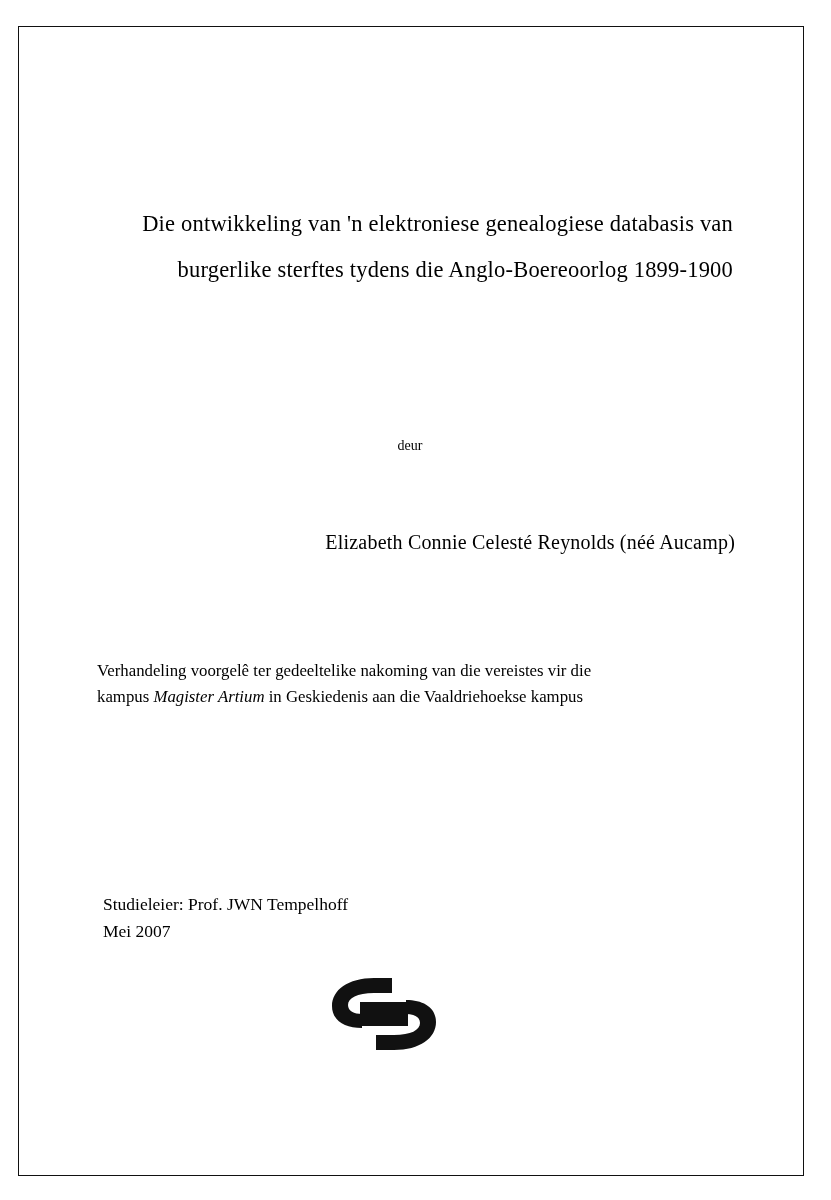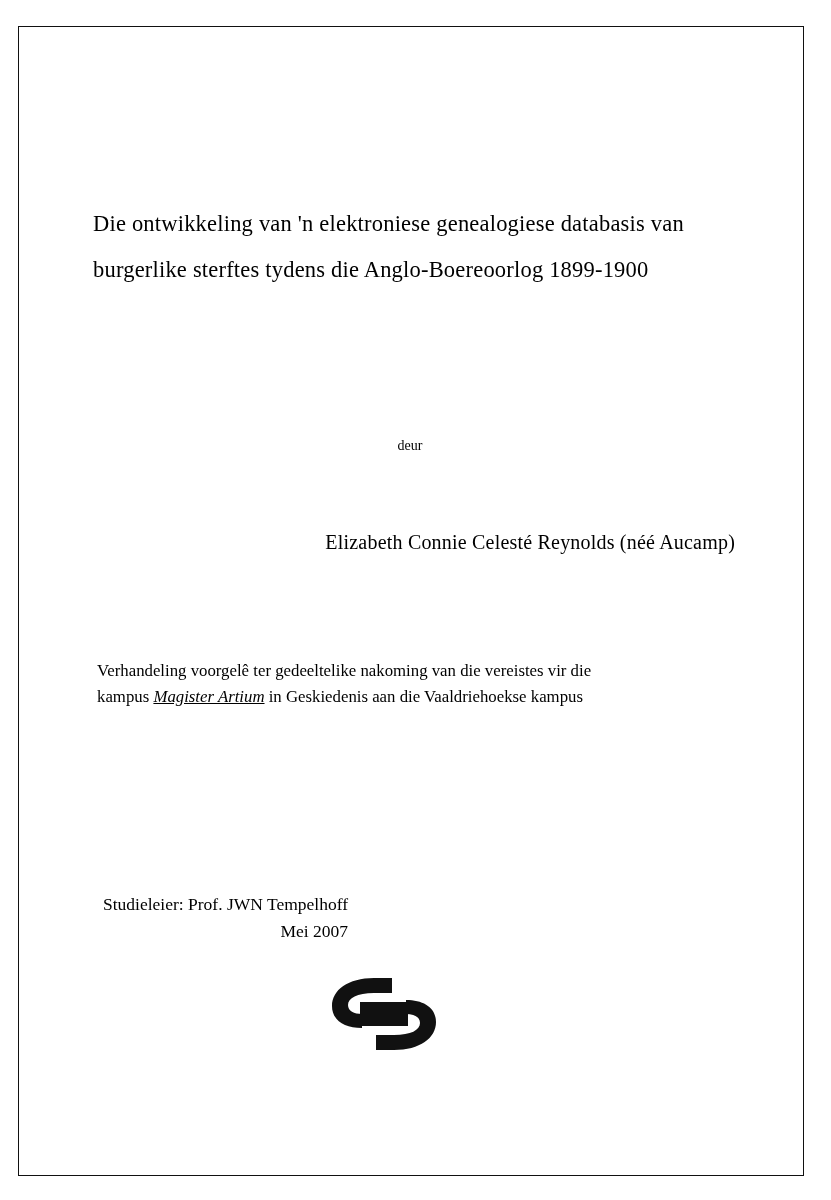--- a/index.html
+++ b/index.html
@@ -35,21 +35,21 @@
     left: 85px;
     top: 26px;
     width: 650px;
     height: 1150px;
   }
   .title-block {
     position: absolute;
     top: 175px;
     left: 8px;
     width: 640px;
-    text-align: left;
+    text-align: right;
   }
   .title-line {
     font-size: 22.5px;
     line-height: 46px;
     letter-spacing: 0.2px;
     white-space: nowrap;
   }
   .author-by {
     position: absolute;
     top: 412px;
@@ -73,29 +73,27 @@
     left: 12px;
     width: 622px;
     font-size: 16.8px;
     line-height: 26px;
   }
   .submission .just {
     text-align: justify;
   }
   .submission em {
     font-style: italic;
-    text-decoration: underline;
   }
   .supervisor-block {
     position: absolute;
     top: 865px;
     left: 18px;
     font-size: 17.5px;
     line-height: 27px;
-    text-align: right;
   }
   .logo-block {
     position: absolute;
     top: 948px;
     left: 165px;
     width: 420px;
     height: 82px;
   }
   .logo-mark {
     position: absolute;

